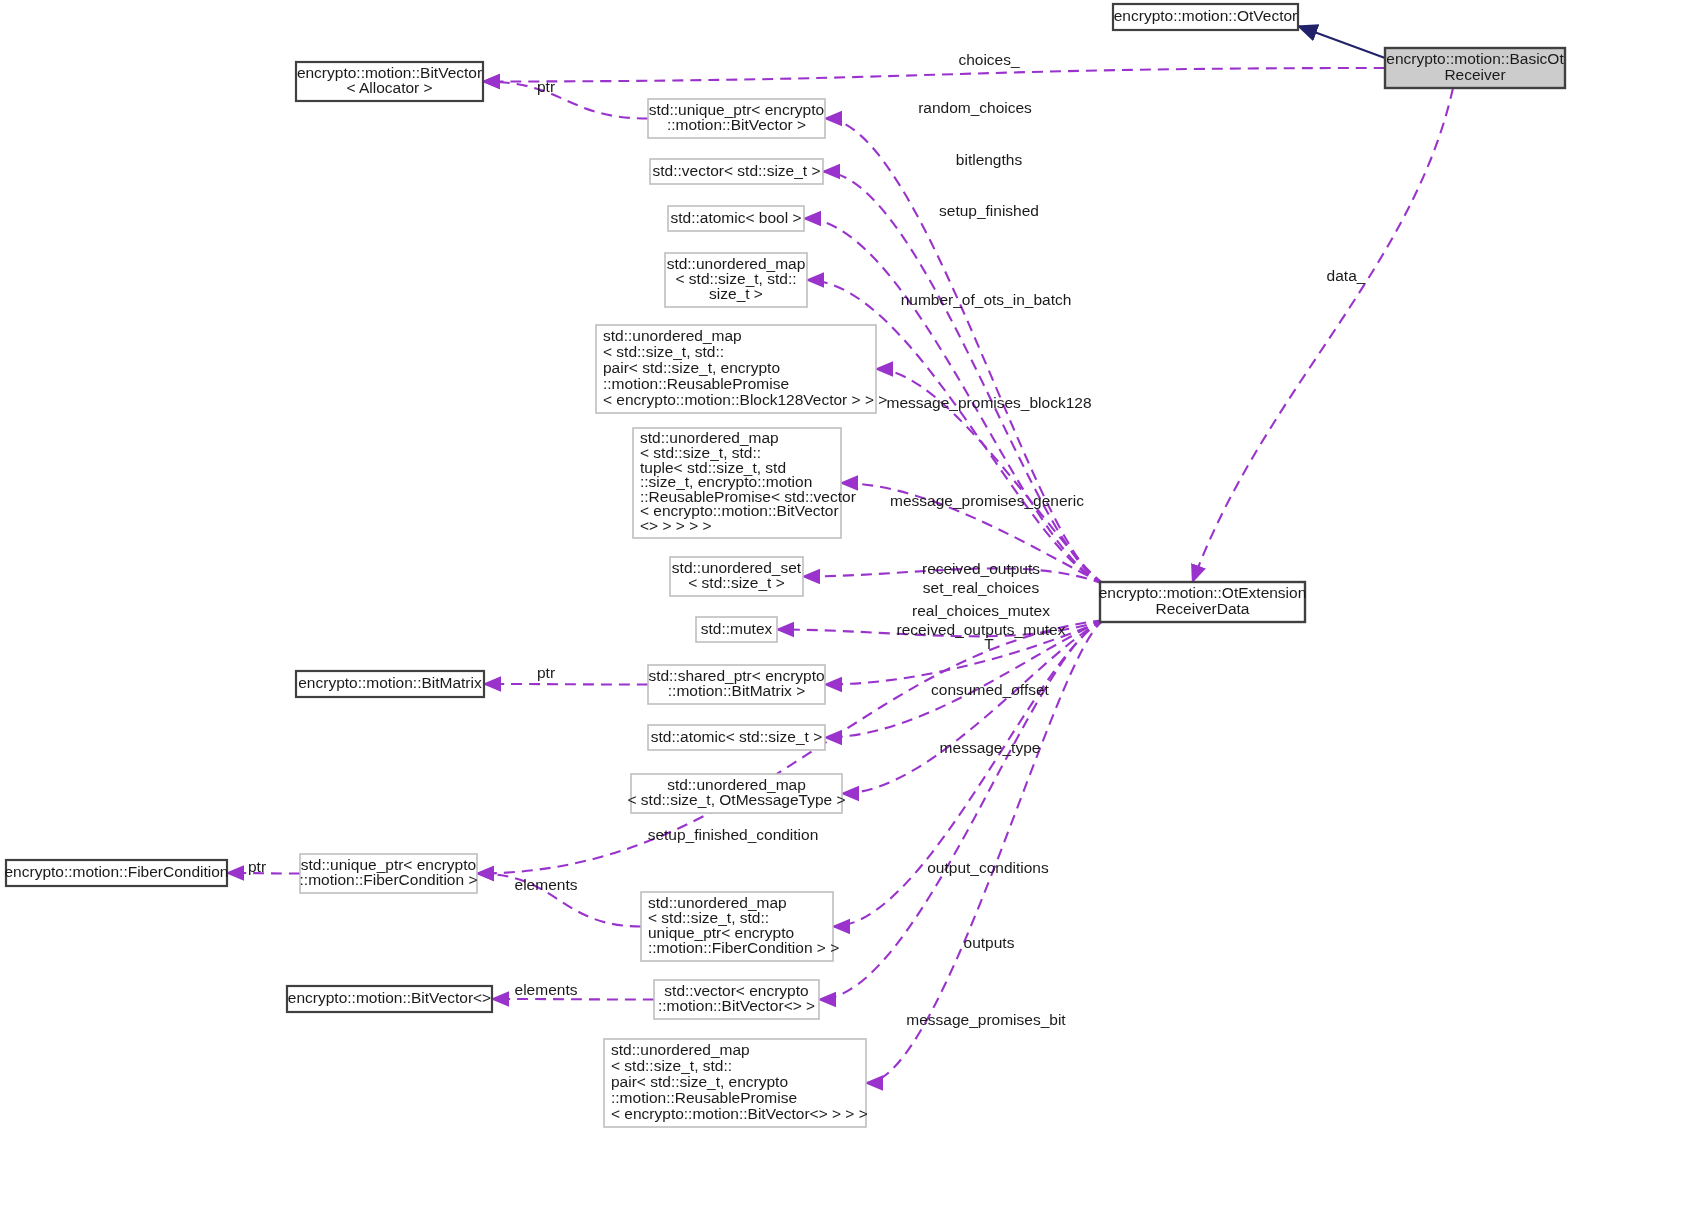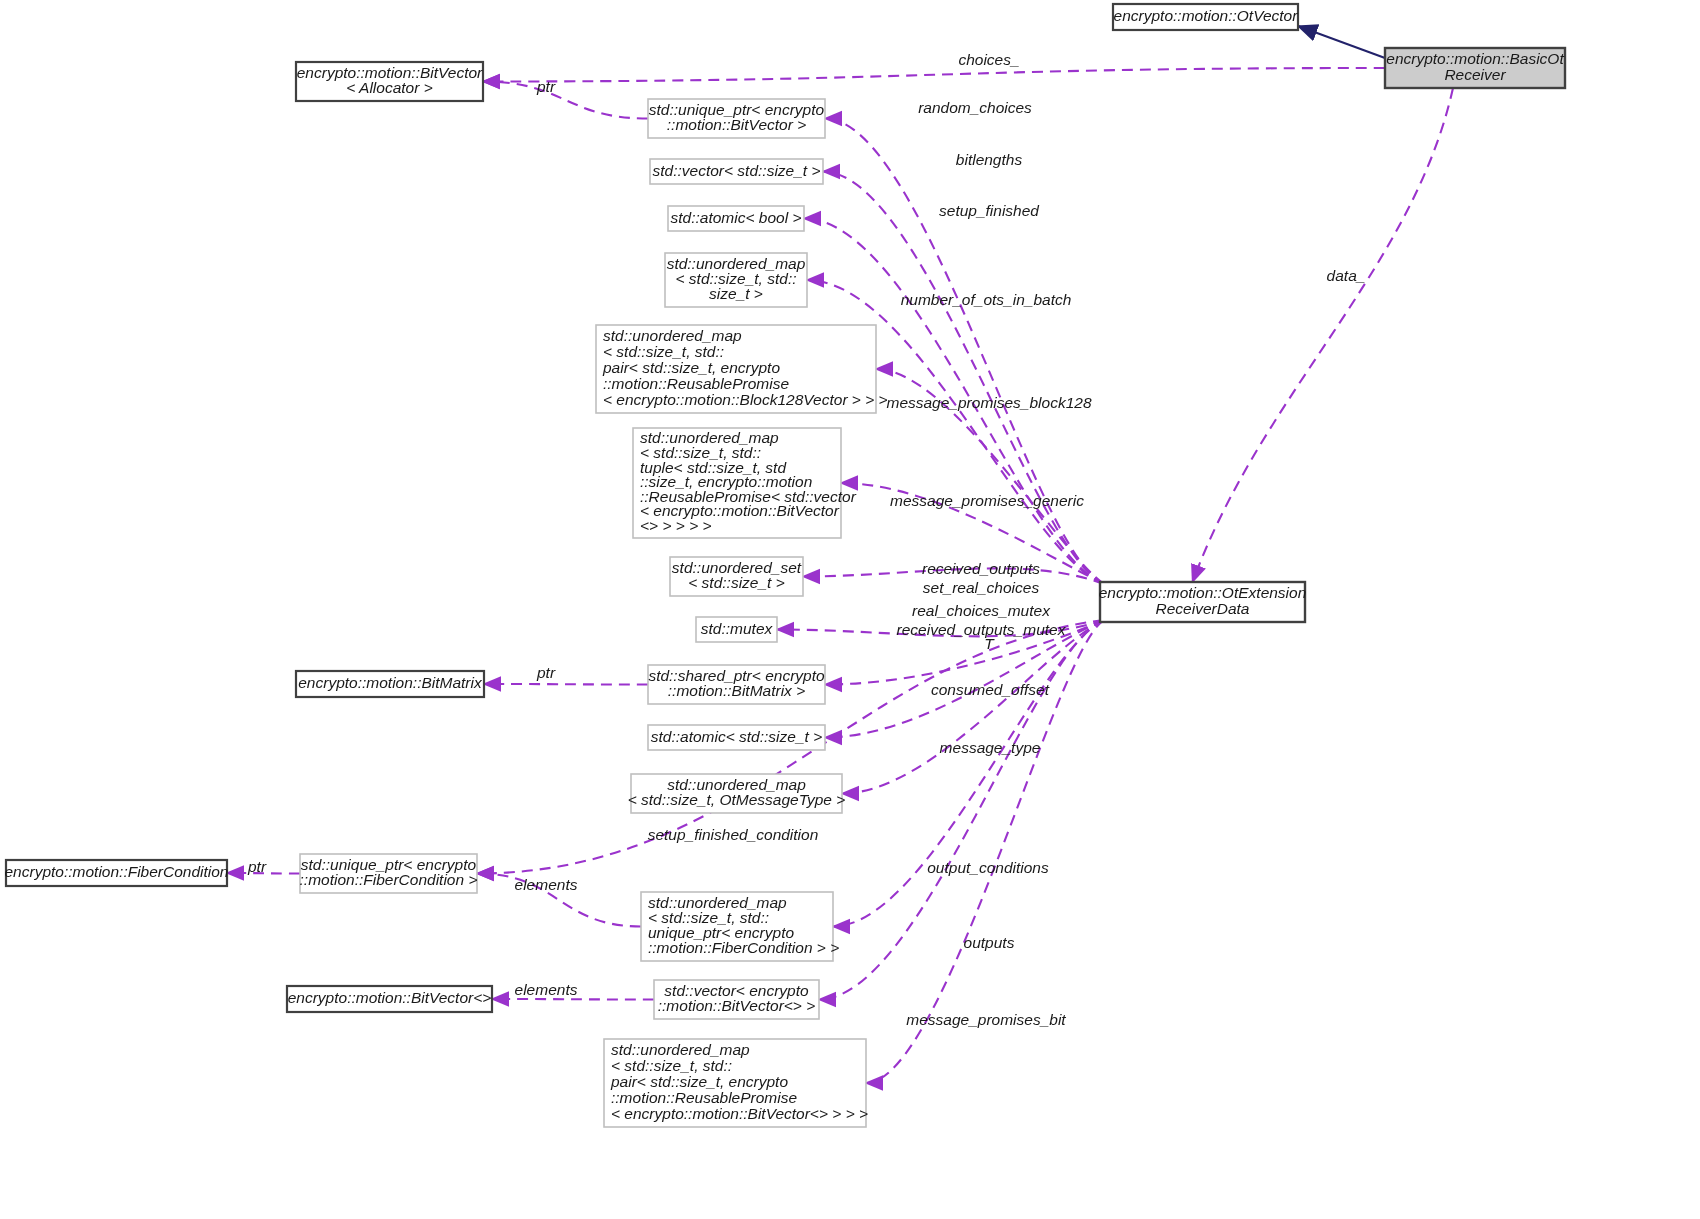--- a/index.html
+++ b/index.html
@@ -10,21 +10,20 @@
   body {
     width: 1700px;
     height: 1219px;
     font-family: "Liberation Sans", sans-serif;
     overflow: hidden;
   }
   #diagram-root {
     position: relative;
     width: 1700px;
     height: 1219px;
-    font-style: italic;
   }
   svg#graph {
     position: absolute;
     top: 0;
     left: 0;
     width: 1700px;
     height: 1219px;
   }
   .node-box rect {
     fill: #ffffff;

